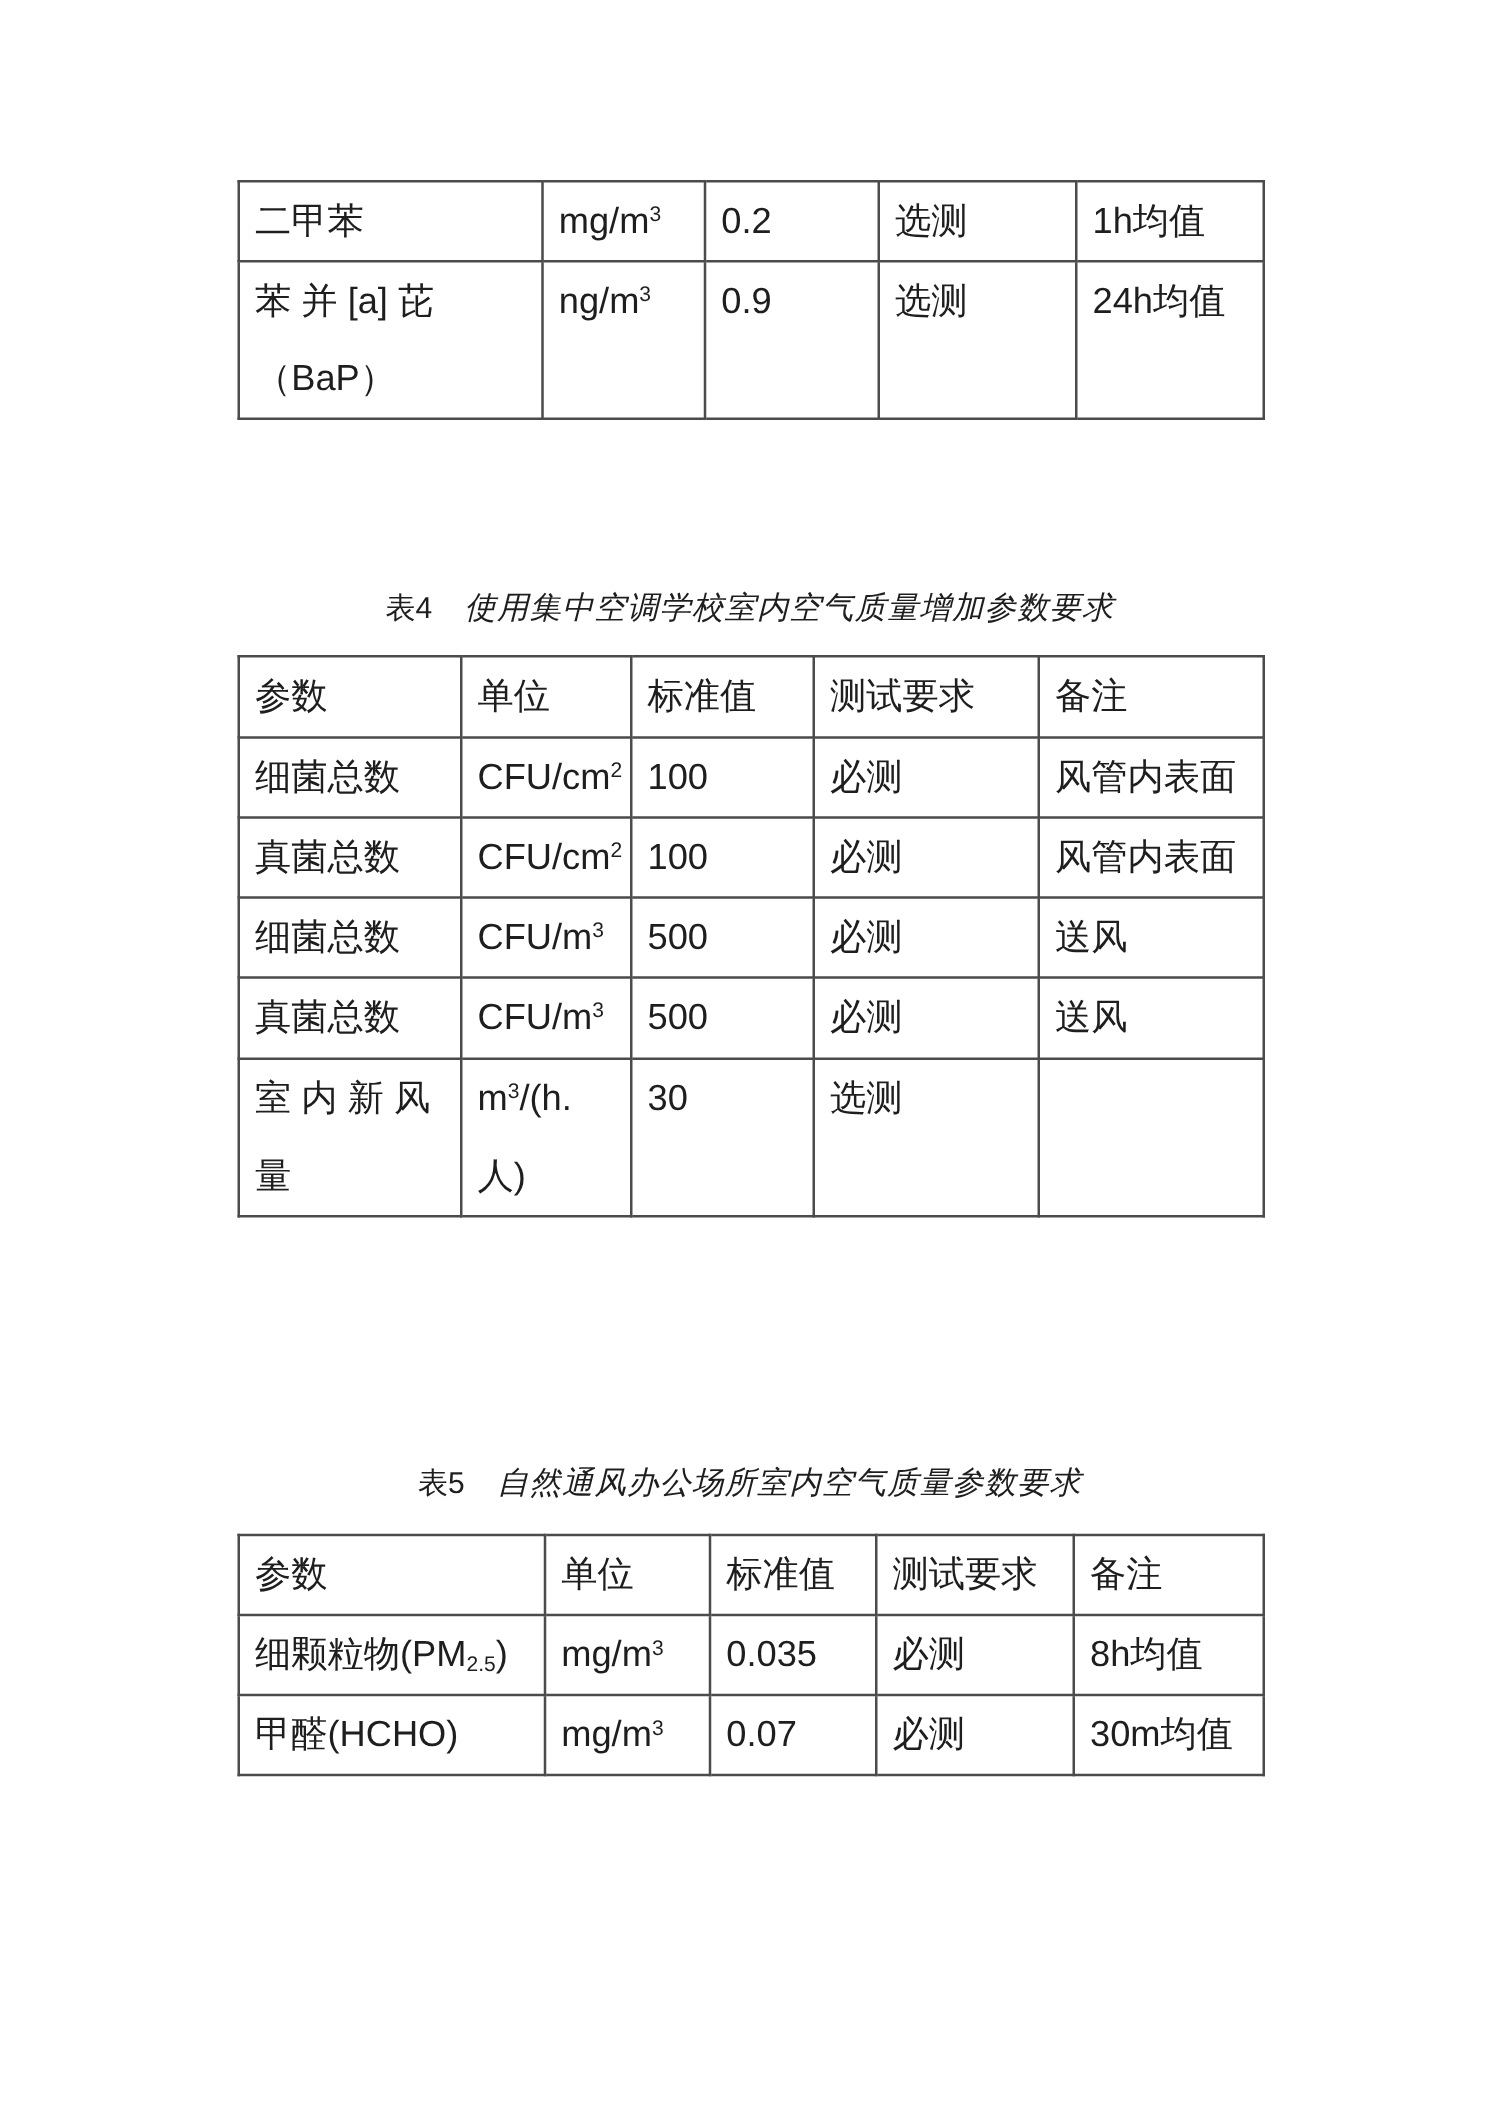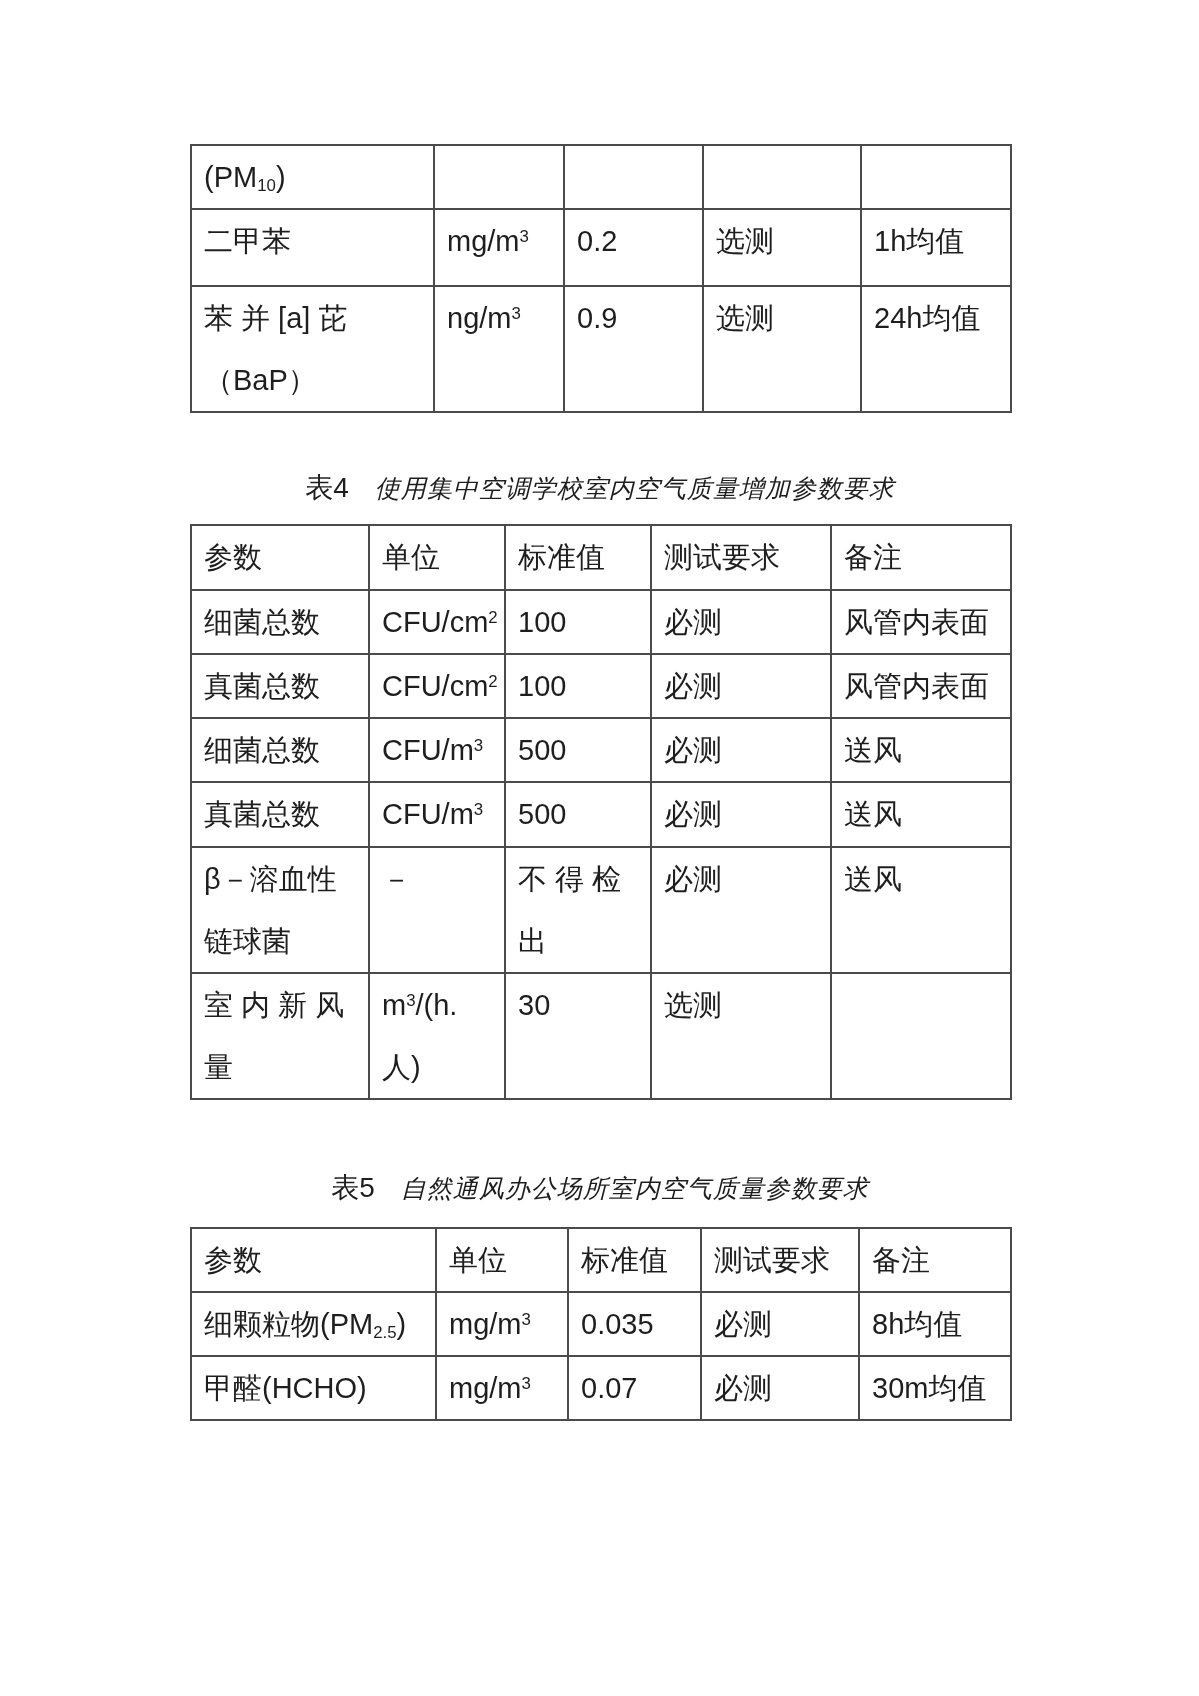--- a/index.html
+++ b/index.html
@@ -55,21 +55,21 @@
   .t5 tr:nth-child(3){height:64px}
   .t5 tr:nth-child(4){height:127px}
 
   .caption{
     position:absolute;left:190px;width:820px;
     display:flex;justify-content:center;align-items:baseline;gap:26px;
     white-space:nowrap;
   }
   .cap4{top:469px;}
   .cap5{top:1169px;}
-  .cap-label{font-size:28px;}
+  .cap-label{font-size:24px;}
   .cap-title{font-size:25px;letter-spacing:1px;font-style:italic;}
 
   .section-heading{
     position:absolute;left:180px;top:1104px;
     font-size:31px;letter-spacing:1px;
   }
 </style>
 </head>
 <body>
 
@@ -78,27 +78,20 @@
   <table class="tbl t1">
     <colgroup>
       <col class="c1">
         <col class="c2">
         <col class="c3">
         <col class="c4">
         <col class="c5">
     </colgroup>
     <tbody>
         <tr>
-          <td><span>(PM</span><sub>10</sub><span>)</span></td>
-          <td><span></span></td>
-          <td><span></span></td>
-          <td><span></span></td>
-          <td><span></span></td>
-        </tr>
-        <tr>
           <td><span>二甲苯</span></td>
           <td><span>mg/m</span><sup>3</sup></td>
           <td><span>0.2</span></td>
           <td><span>选测</span></td>
           <td><span>1h均值</span></td>
         </tr>
         <tr>
           <td><span>苯 并 [a] 芘
 （BaP）</span></td>
           <td><span>ng/m</span><sup>3</sup></td>
@@ -152,29 +145,20 @@
           <td><span>送风</span></td>
         </tr>
         <tr>
           <td><span>真菌总数</span></td>
           <td><span>CFU/m</span><sup>3</sup></td>
           <td><span>500</span></td>
           <td><span>必测</span></td>
           <td><span>送风</span></td>
         </tr>
         <tr>
-          <td><span>β－溶血性
-链球菌</span></td>
-          <td><span>－</span></td>
-          <td><span>不 得 检
-出</span></td>
-          <td><span>必测</span></td>
-          <td><span>送风</span></td>
-        </tr>
-        <tr>
           <td><span>室 内 新 风
 量</span></td>
           <td><span>m</span><sup>3</sup><span>/(h.
 人)</span></td>
           <td><span>30</span></td>
           <td><span>选测</span></td>
           <td><span></span></td>
         </tr>
       </tbody>
   </table>

